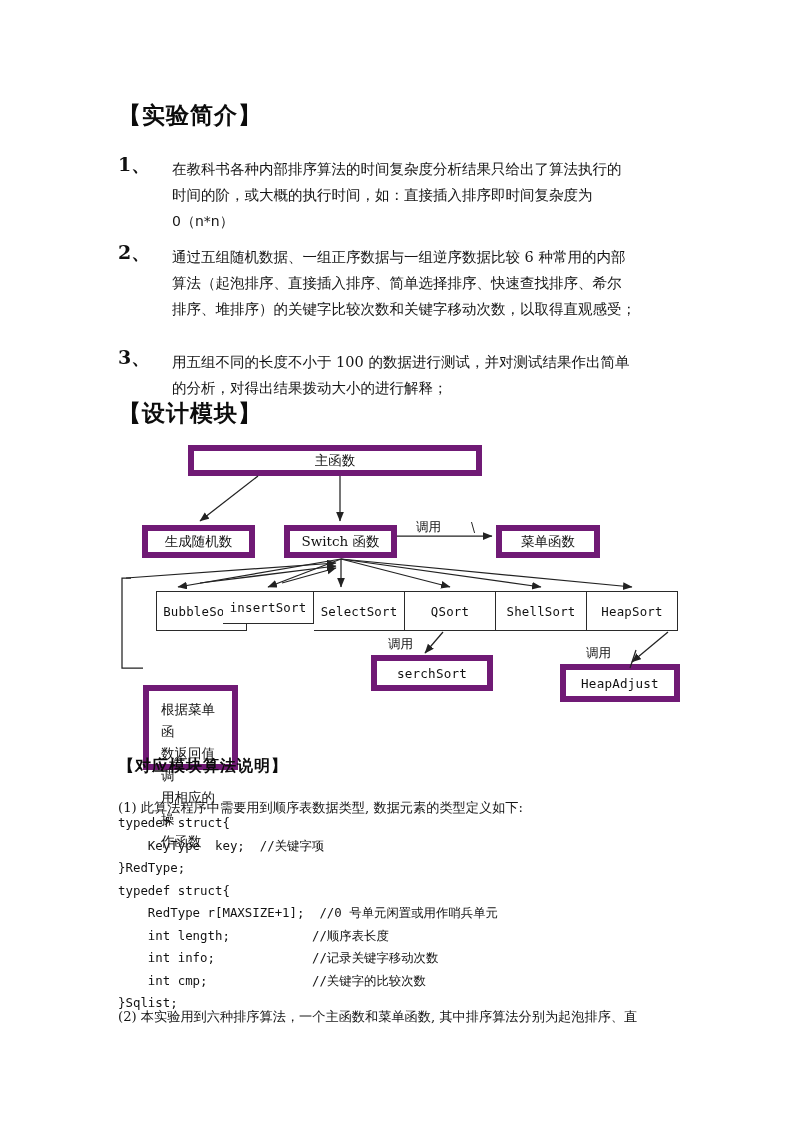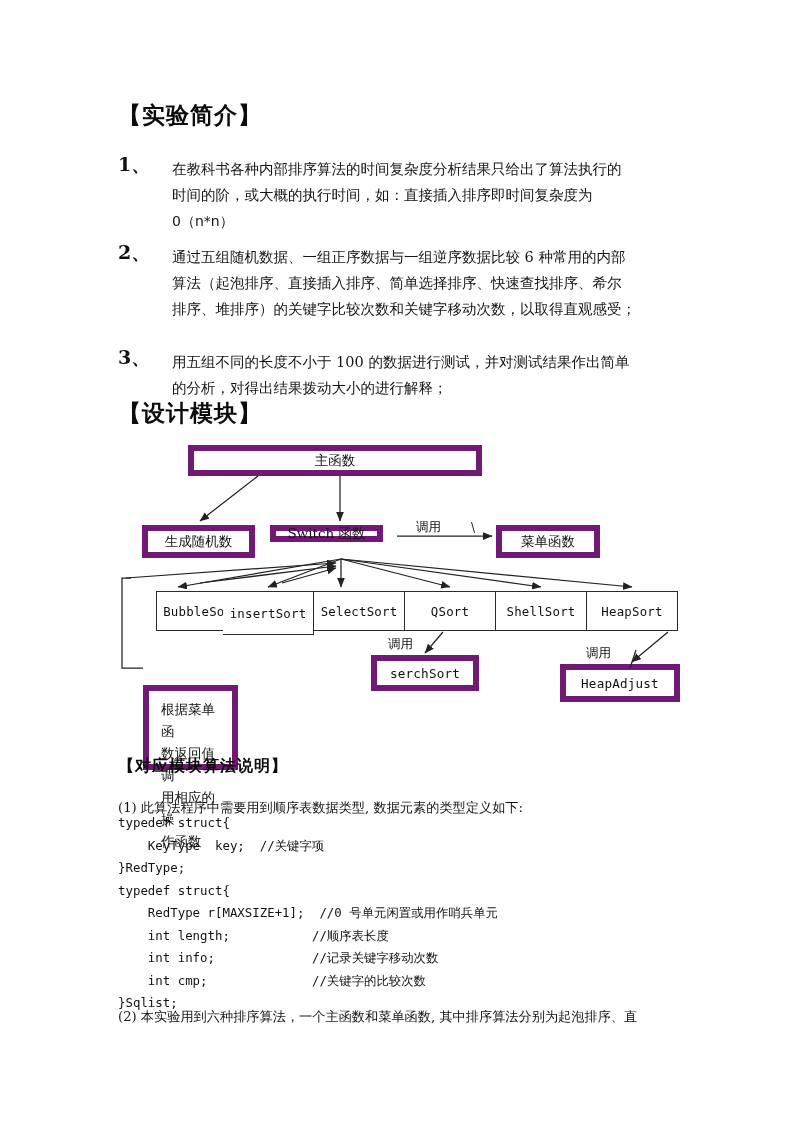--- a/index.html
+++ b/index.html
@@ -174,44 +174,44 @@
       <div>的分析，对得出结果拨动大小的进行解释；</div>
     </div>
   </div>
 
   <div class="section-heading" style="left:118px; top:398px;">【设计模块】</div>
 
   <div class="dbox" style="left:188px; top:445px; width:294px; height:31px;">主函数</div>
 
   <div class="dbox" style="left:142px; top:525px; width:113px; height:33px;">生成随机数</div>
 
-  <div class="dbox" style="left:270px; top:525px; width:113px; height:17px;">Switch 函数</div>
+  <div class="dbox" style="left:284px; top:525px; width:113px; height:33px;">Switch 函数</div>
 
   <div class="dbox" style="left:496px; top:525px; width:104px; height:33px;">菜单函数</div>
 
   <div class="edge-label" style="left:416px; top:519px;">调用</div>
   <div class="edge-label" style="left:471px; top:521px; font-size:12px;">\</div>
 
   <div class="sortcell first" style="left:132px; top:591px; width:91px; height:40px;margin-left:24px;">BubbleSort</div>
-  <div class="sortcell" style="left:223px; top:591px; width:91px; height:44px;">insertSort</div>
+  <div class="sortcell" style="left:223px; top:591px; width:91px; height:33px;">insertSort</div>
   <div class="sortcell" style="left:314px; top:591px; width:91px; height:40px;">SelectSort</div>
   <div class="sortcell" style="left:405px; top:591px; width:91px; height:40px;">QSort</div>
   <div class="sortcell" style="left:496px; top:591px; width:91px; height:40px;">ShellSort</div>
   <div class="sortcell" style="left:587px; top:591px; width:91px; height:40px;">HeapSort</div>
 
   <div class="dbox note" style="left:143px; top:645px; width:95px; height:85px;margin-top:40px;">
     <div>根据菜单函</div>
     <div>数返回值调</div>
     <div>用相应的操</div>
     <div>作函数</div>
   </div>
 
   <div class="edge-label" style="left:388px; top:636px;">调用</div>
 
-  <div class="dbox mono" style="left:371px; top:655px; width:108px; height:36px;">serchSort</div>
+  <div class="dbox mono" style="left:371px; top:655px; width:122px; height:36px;">serchSort</div>
 
   <div class="edge-label" style="left:586px; top:645px;">调用</div>
 
   <div class="dbox mono" style="left:560px; top:664px; width:120px; height:38px;">HeapAdjust</div>
 
   <svg class="diagram" viewBox="0 0 800 1132" xmlns="http://www.w3.org/2000/svg">
     <defs>
       <marker id="ah" markerWidth="9" markerHeight="9" refX="7.2" refY="3.1" orient="auto" markerUnits="strokeWidth">
         <path d="M0,0 L7.6,3.1 L0,6.2 z" fill="#222"></path>
       </marker>

